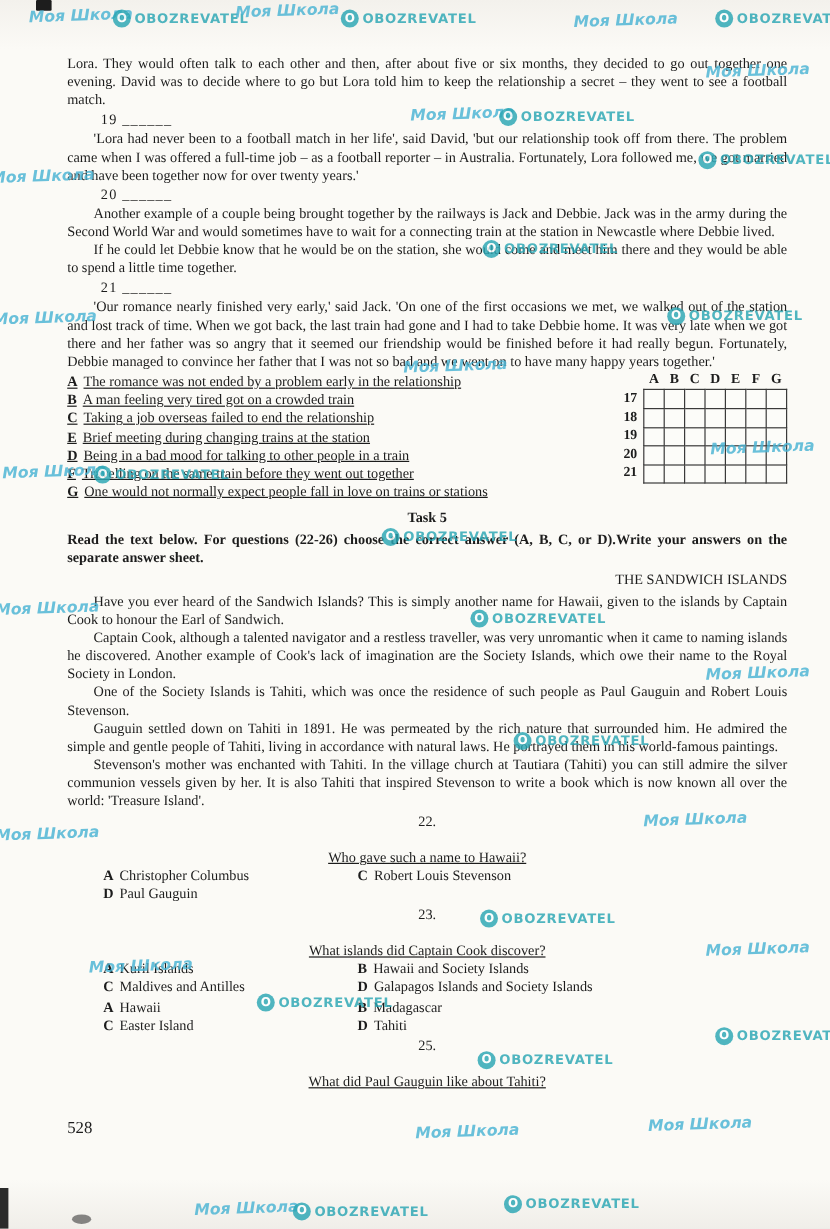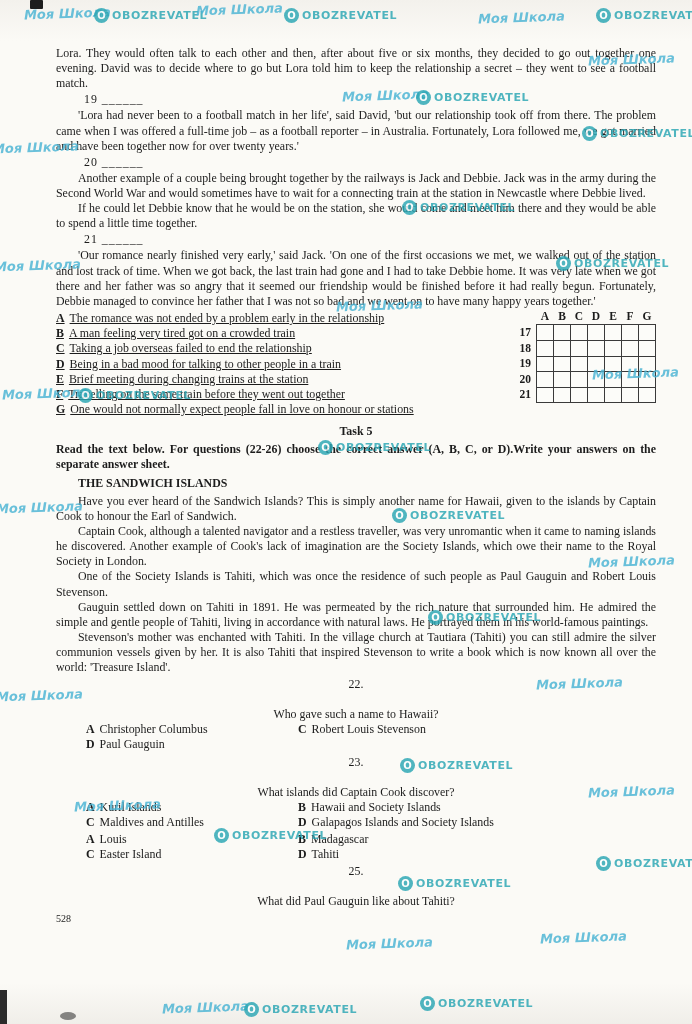--- a/index.html
+++ b/index.html
@@ -24,27 +24,27 @@
   .options-list { flex:1 1 auto; padding-right:8px;text-decoration:underline; }
   .opt-line { line-height:1.28; text-align:left; }
   .opt-letter { font-weight:bold; margin-right:5px; }
   .answer-grid { flex:0 0 auto; margin-top:-2px; }
   .answer-grid table { border-collapse:collapse; }
   .answer-grid th { font-weight:bold; font-size:11.5px; padding:0 0 1px 0; width:17px; text-align:center; }
   .answer-grid th.rl { width:22px; text-align:right; padding-right:5px; }
   .answer-grid td { border:1px solid #3a3a3a; width:16px; height:12.5px; padding:0; background:rgba(255,255,255,.4); }
   .task-heading { text-align:center; font-weight:bold; margin:6px 0 3px 0; text-indent:0; }
   .instructions { font-weight:bold; margin:0 0 2px 0; }
-  .text-title { text-align:left; font-weight:bold; margin:4px 0 3px 0; }
+  .text-title { text-align:right; font-weight:normal; margin:4px 0 3px 0; }
   .question { margin-top:2px; }
   .q-line { display:flex; text-align:center;flex-direction:column; }
   .q-num { flex:0 0 30px; }
-  .q-text { flex:1 1 auto; }
+  .q-text { flex:1 1 auto;text-decoration:underline; }
   .q-options { display:grid; grid-template-columns:212px 1fr; margin-left:30px; text-align:left; }
-  .page-num { margin-top:4px; font-size:10px; text-align:left; }
+  .page-num { margin-top:23px; font-size:14px; text-align:left; }
 
   
   .wm { position:absolute; z-index:6; pointer-events:none; white-space:nowrap; opacity:.82; }
   .wm-school {
     font-family:"DejaVu Sans", sans-serif; font-style:italic; font-weight:bold;
     font-size:13px; color:#4ab4d4; transform:rotate(-2deg);
   }
   .wm-brand { display:inline-flex; align-items:center; gap:3px; }
   .wm-logo {
     width:15px; height:15px; border-radius:50%; background:#2aa6b4; color:#fff;
@@ -165,24 +165,24 @@
     <p class="para">Another example of a couple being brought together by the railways is Jack and Debbie. Jack was in the army during the Second World War and would sometimes have to wait for a connecting train at the station in Newcastle where Debbie lived.</p>
     <p class="para">If he could let Debbie know that he would be on the station, she would come and meet him there and they would be able to spend a little time together.</p>
     <p class="gap">21 ______</p>
     <p class="para">'Our romance nearly finished very early,' said Jack. 'On one of the first occasions we met, we walked out of the station and lost track of time. When we got back, the last train had gone and I had to take Debbie home. It was very late when we got there and her father was so angry that it seemed our friendship would be finished before it had really begun. Fortunately, Debbie managed to convince her father that I was not so bad and we went on to have many happy years together.'</p>
 
     <div class="options-row">
       <div class="options-list">
         <div class="opt-line"><span class="opt-letter">A</span><span>The romance was not ended by a problem early in the relationship</span></div>
         <div class="opt-line"><span class="opt-letter">B</span><span>A man feeling very tired got on a crowded train</span></div>
         <div class="opt-line"><span class="opt-letter">C</span><span>Taking a job overseas failed to end the relationship</span></div>
+        <div class="opt-line"><span class="opt-letter">E</span><span>Brief meeting during changing trains at the station</span></div>
         <div class="opt-line"><span class="opt-letter">D</span><span>Being in a bad mood for talking to other people in a train</span></div>
-        <div class="opt-line"><span class="opt-letter">E</span><span>Brief meeting during changing trains at the station</span></div>
         <div class="opt-line"><span class="opt-letter">F</span><span>Travelling on the same train before they went out together</span></div>
-        <div class="opt-line"><span class="opt-letter">G</span><span>One would not normally expect people fall in love on honour or stations</span></div>
+        <div class="opt-line"><span class="opt-letter">G</span><span>One would not normally expect people fall in love on trains or stations</span></div>
       </div>
       <div class="answer-grid">
         <table>
           <tbody>
               <tr>
             <th class="rl"></th>
             <th>A</th>
             <th>B</th>
             <th>C</th>
             <th>D</th>
@@ -274,21 +274,21 @@
       <div class="q-options">
         <div><span class="opt-letter">A</span><span>Kuril Islands</span></div>
         <div><span class="opt-letter">B</span><span>Hawaii and Society Islands</span></div>
         <div><span class="opt-letter">C</span><span>Maldives and Antilles</span></div>
         <div><span class="opt-letter">D</span><span>Galapagos Islands and Society Islands</span></div>
       </div>
     </div>
 
     <div class="question">
       <div class="q-options">
-        <div><span class="opt-letter">A</span><span>Louis</span></div>
+        <div><span class="opt-letter">A</span><span>Hawaii</span></div>
         <div><span class="opt-letter">B</span><span>Madagascar</span></div>
         <div><span class="opt-letter">C</span><span>Easter Island</span></div>
         <div><span class="opt-letter">D</span><span>Tahiti</span></div>
       </div>
     </div>
 
     <div class="question">
       <div class="q-line">
         <span class="q-num">25.</span>
         <span class="q-text">What did Paul Gauguin like about Tahiti?</span>

